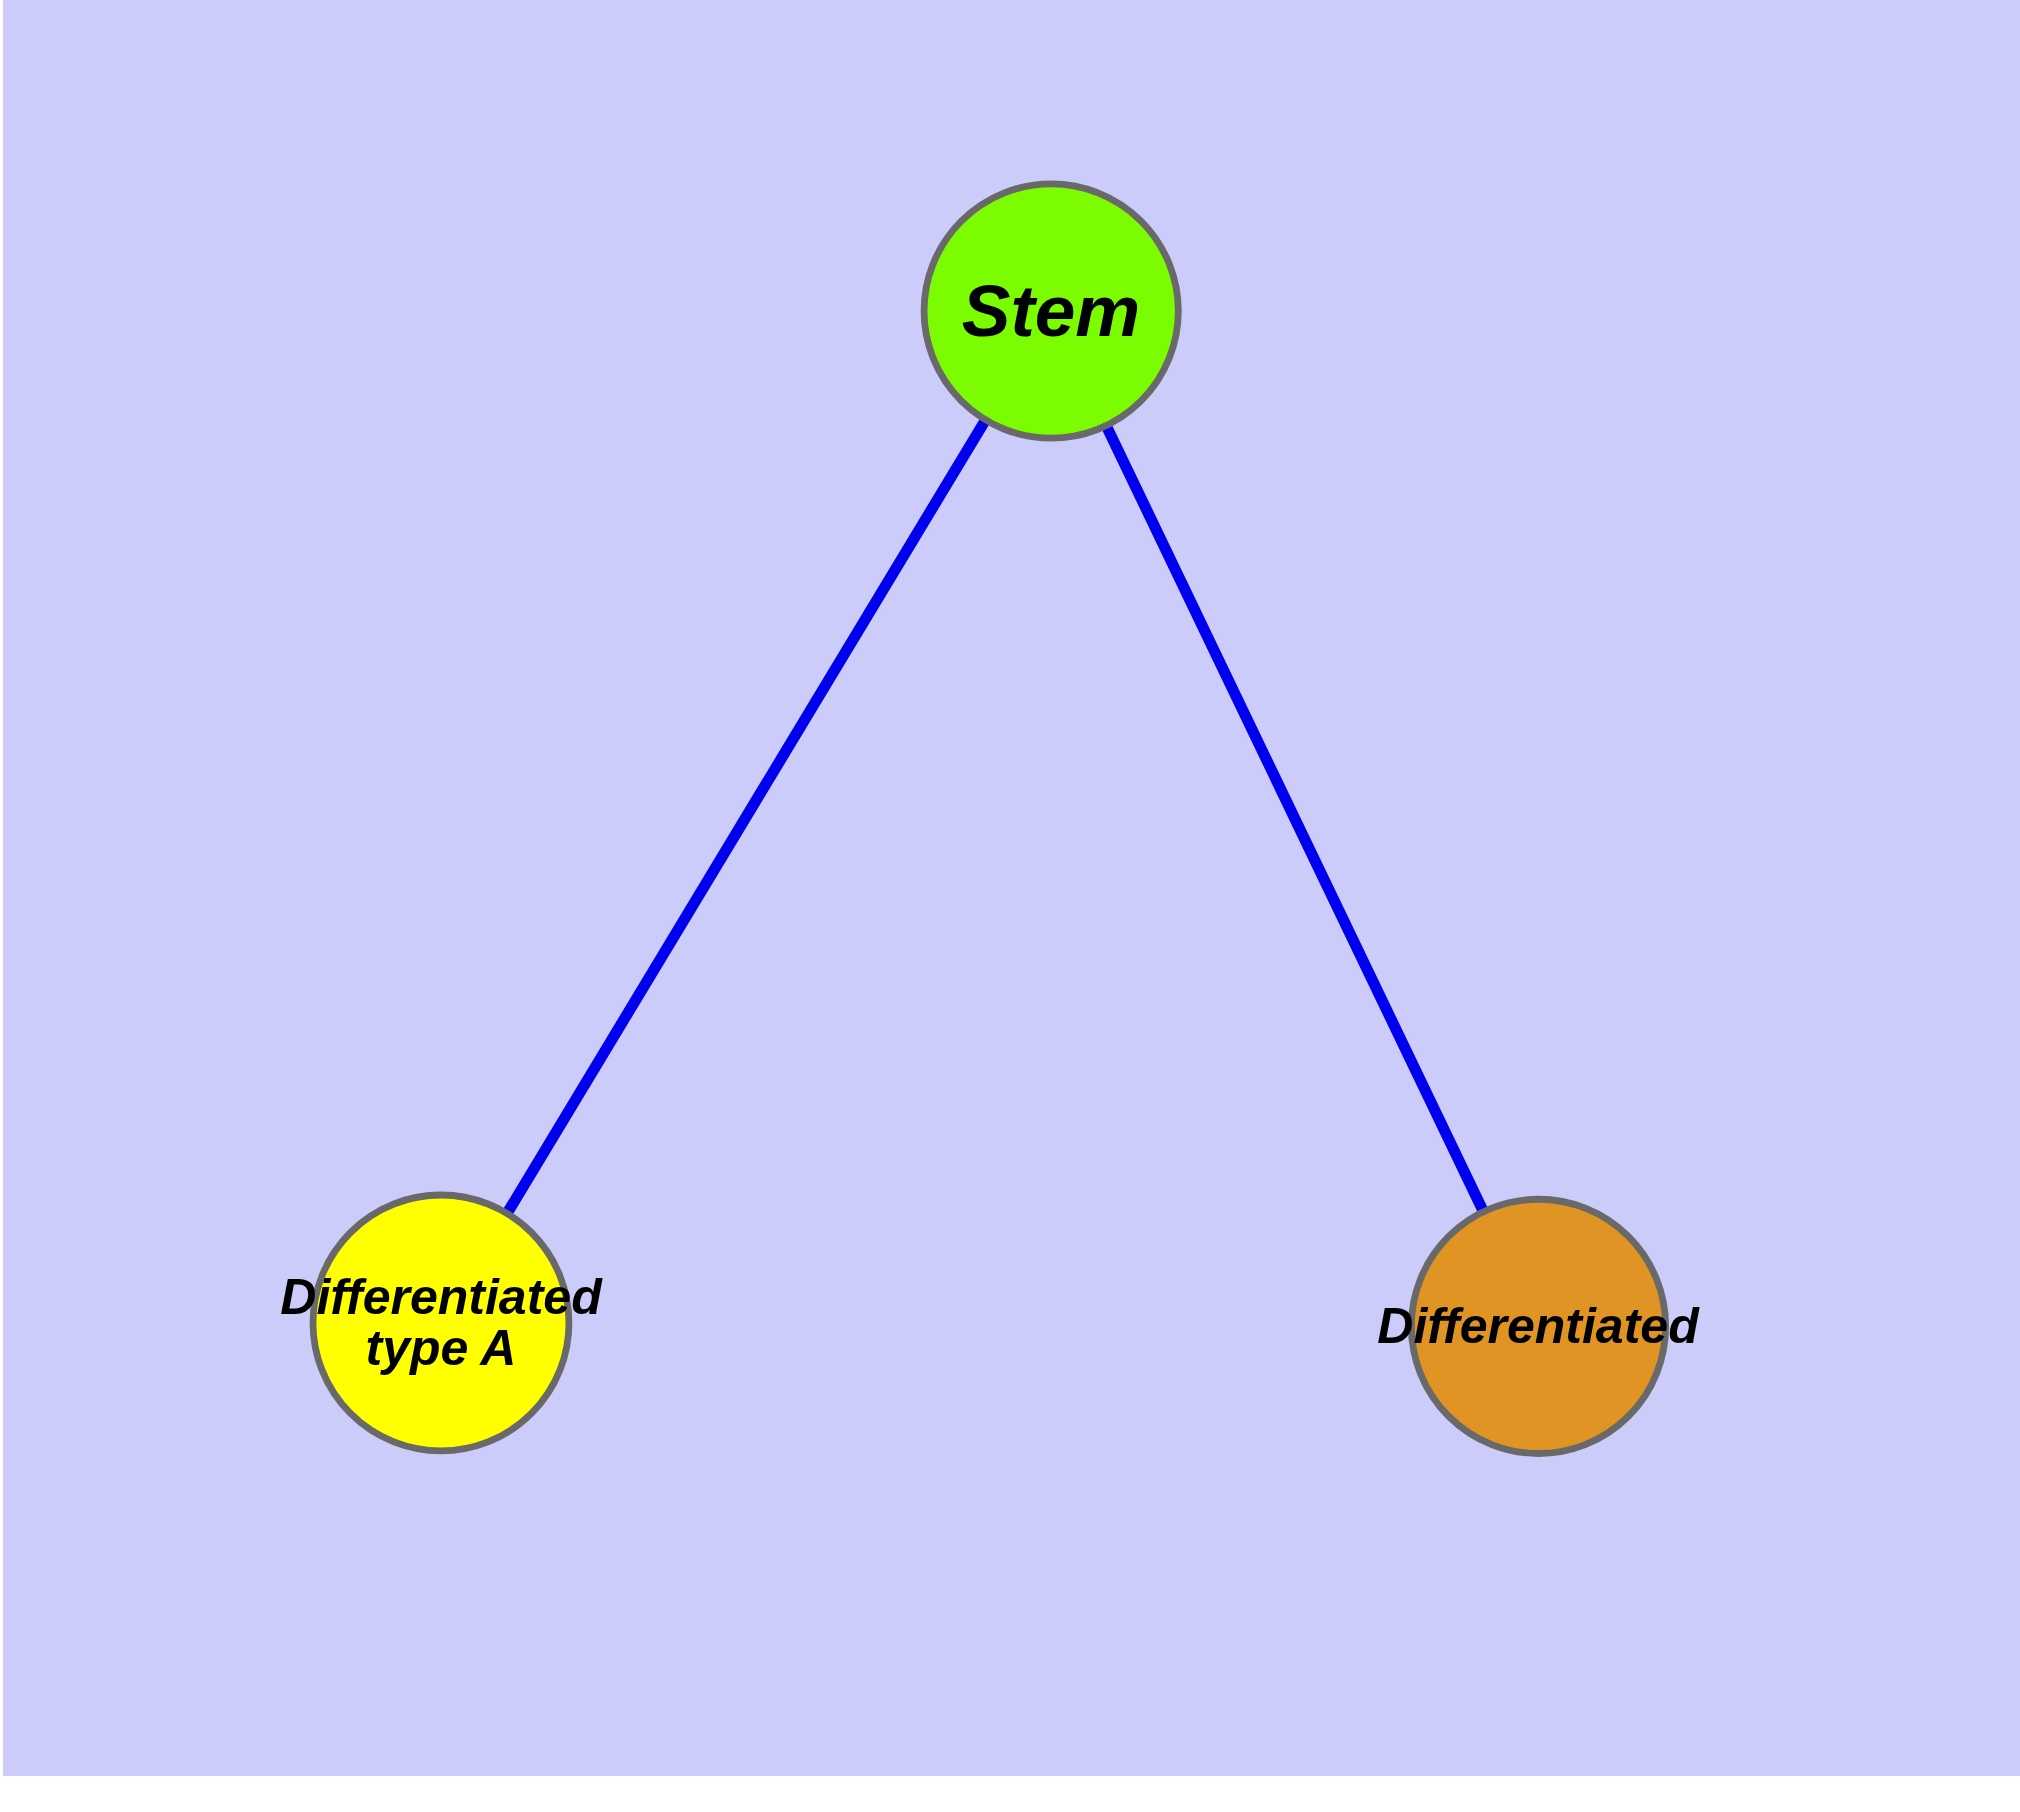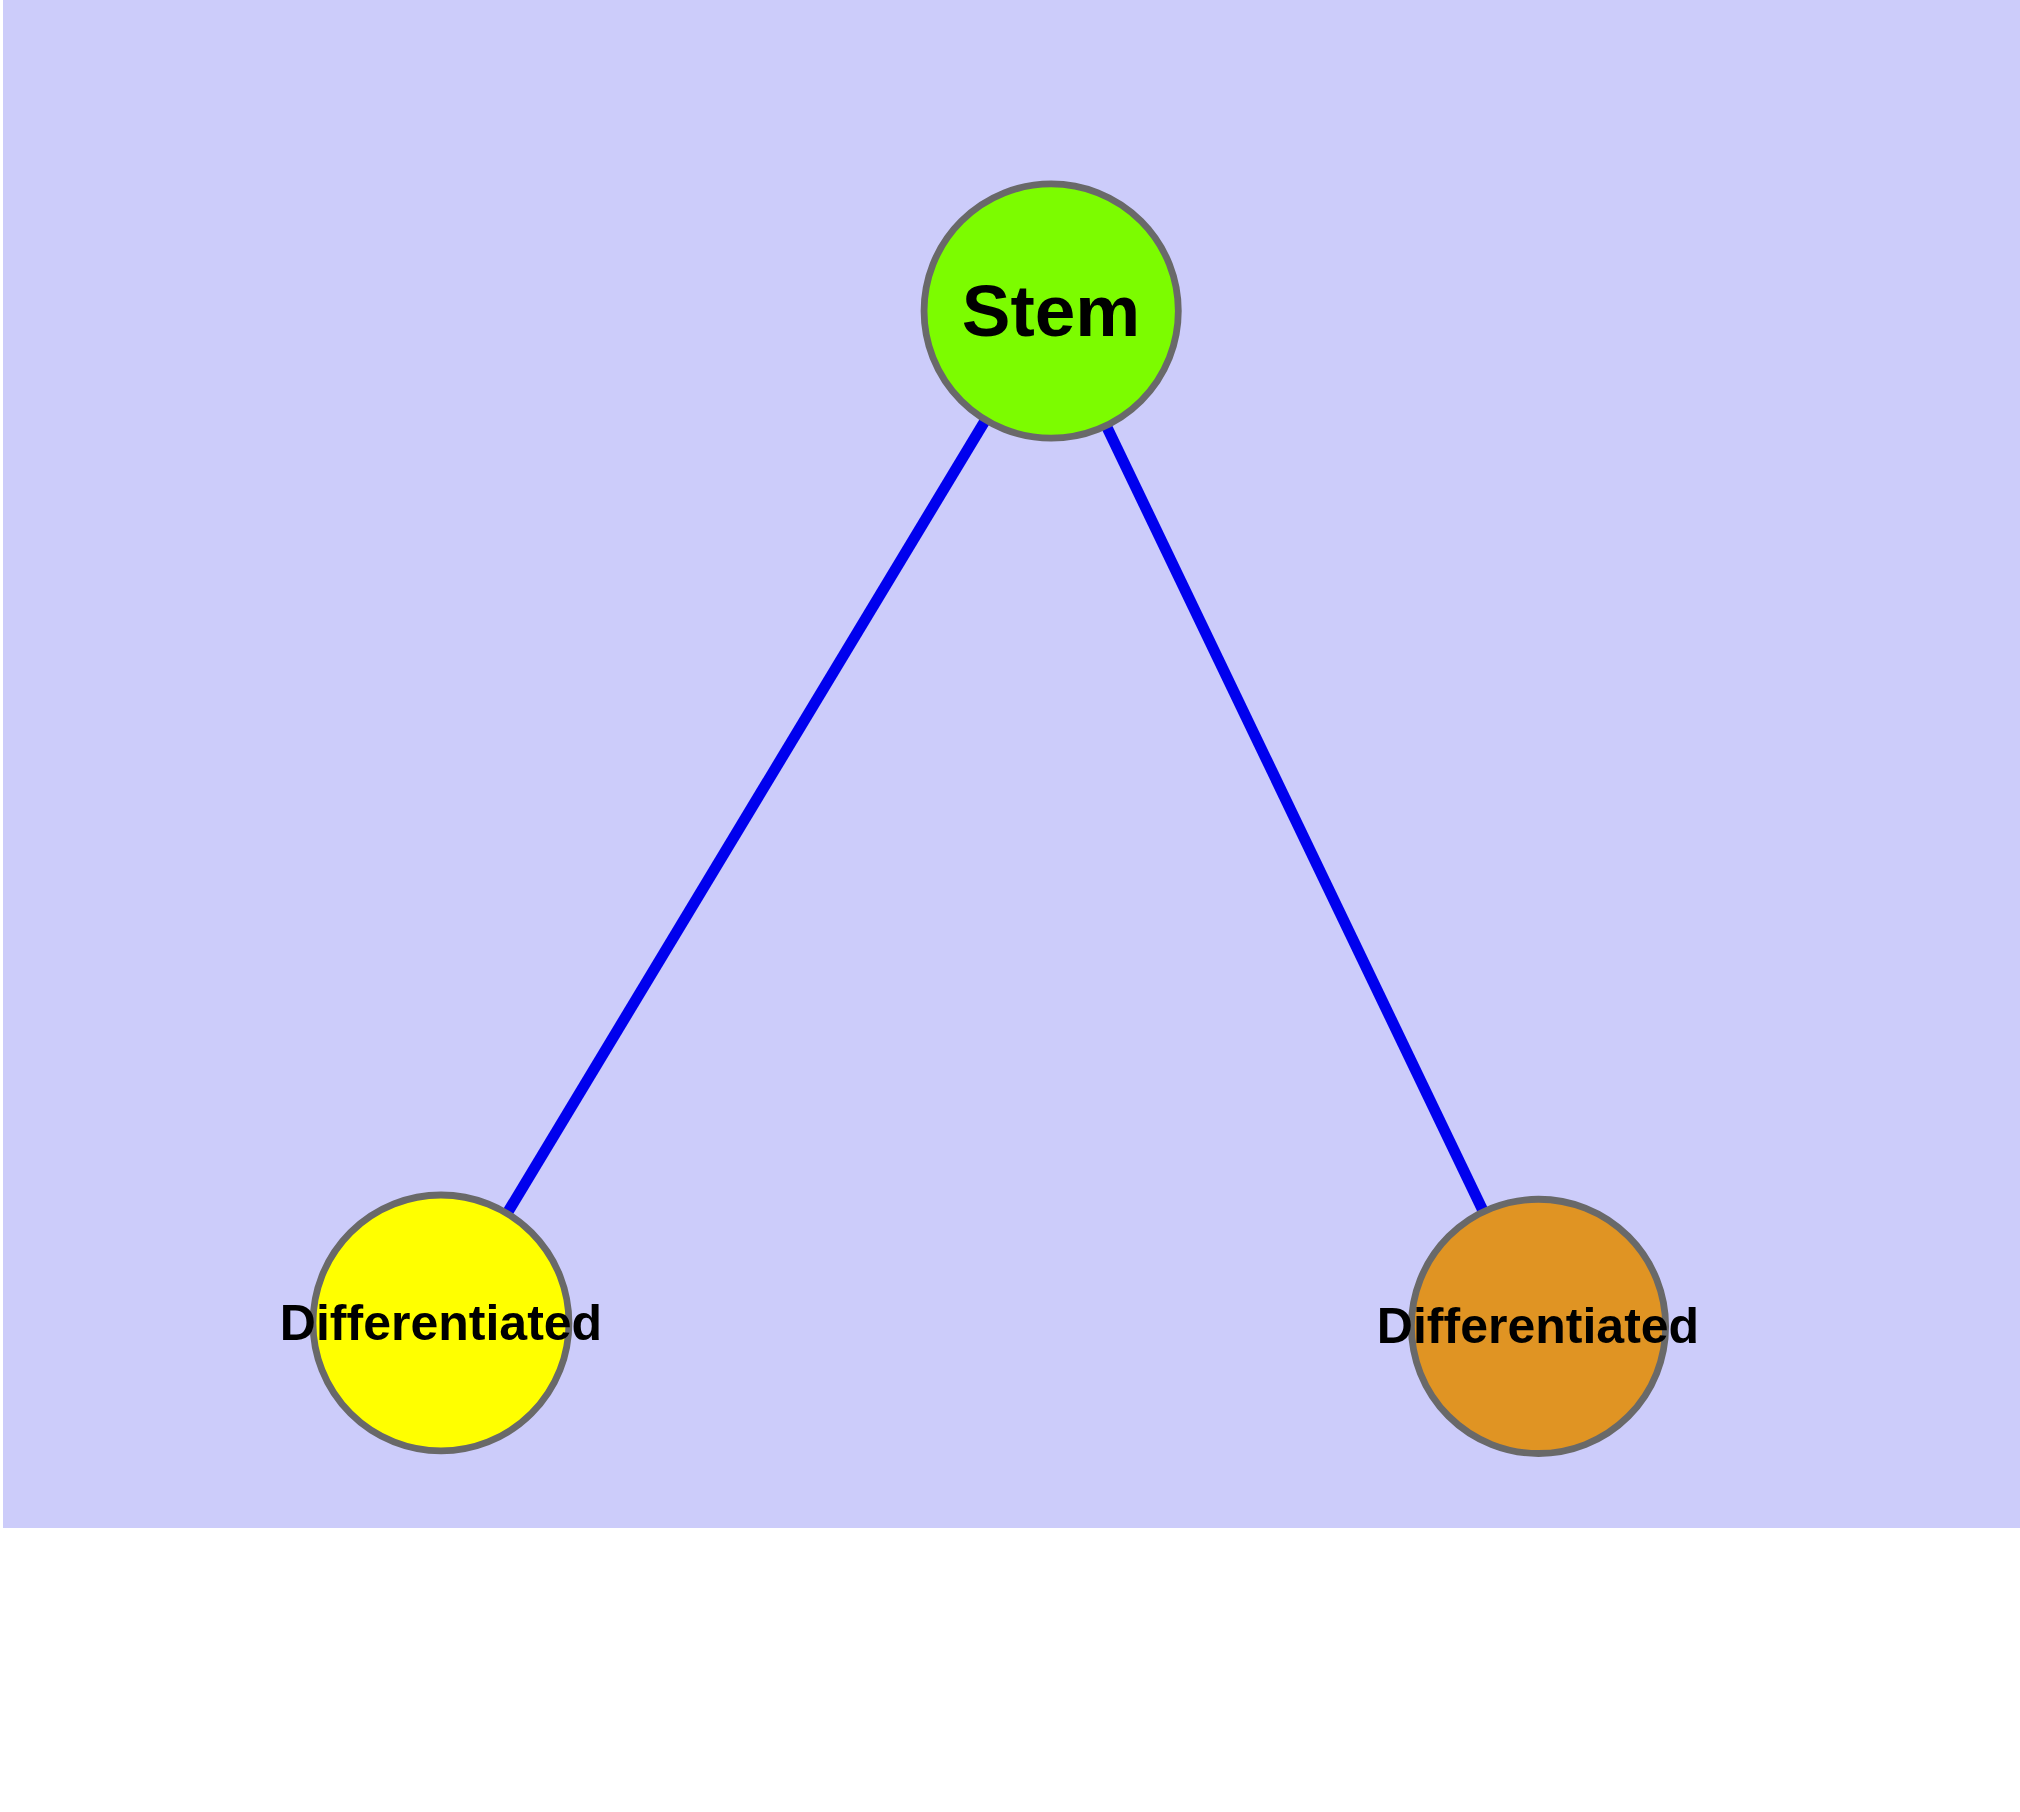--- a/index.html
+++ b/index.html
@@ -46,38 +46,38 @@
   .node-label.root-label {
     font-size: 73px;
   }
   .node-label.leaf-label {
     font-size: 50px;
   }
 </style>
 </head>
 <body>
 
-<div id="canvas-root" style="width: 2021px; height: 1528px; background: rgb(255, 255, 255);">
+<div id="canvas-root" style="width: 2021px; height: 1776px; background: rgb(255, 255, 255); font-style: italic;">
 
   <div id="graph-background" style="background: rgb(204, 204, 250);"></div>
 
   <svg id="graph-svg" viewBox="0 0 2384 2138">
 
     <g>
       <line id="edge-stem-a" x1="1240" y1="367" x2="520" y2="1561" stroke="#0000ee" stroke-width="13" stroke-linecap="butt"></line>
       <line id="edge-stem-b" x1="1240" y1="367" x2="1815" y2="1565" stroke="#0000ee" stroke-width="13" stroke-linecap="butt"></line>
     </g>
 
     <g>
       <circle id="node-stem" cx="1240" cy="367" r="150" fill="#7cfc00" stroke="#696969" stroke-width="8"></circle>
       <circle id="node-diff-a" cx="520" cy="1561" r="151" fill="#ffff00" stroke="#696969" stroke-width="8"></circle>
       <circle id="node-diff-b" cx="1815" cy="1565" r="150" fill="#e09423" stroke="#696969" stroke-width="8"></circle>
     </g>
   </svg>
 
   <div class="node-label root-label" id="label-stem" style="left: 1051px; top: 311px; color: rgb(0, 0, 0);"><span>Stem</span></div>
 
-  <div class="node-label leaf-label" id="label-diff-a" style="left: 441px; top: 1323px; color: rgb(0, 0, 0);"><span>Differentiated</span><br></div>
+  <div class="node-label leaf-label" id="label-diff-a" style="left: 441px; top: 1323px; color: rgb(0, 0, 0);"><span>Differentiated</span><br><span>type A</span></div>
 
   <div class="node-label leaf-label" id="label-diff-b" style="left: 1538px; top: 1326px; color: rgb(0, 0, 0);"><span>Differentiated</span><br></div>
 
 </div>
 
 
 </body></html>

